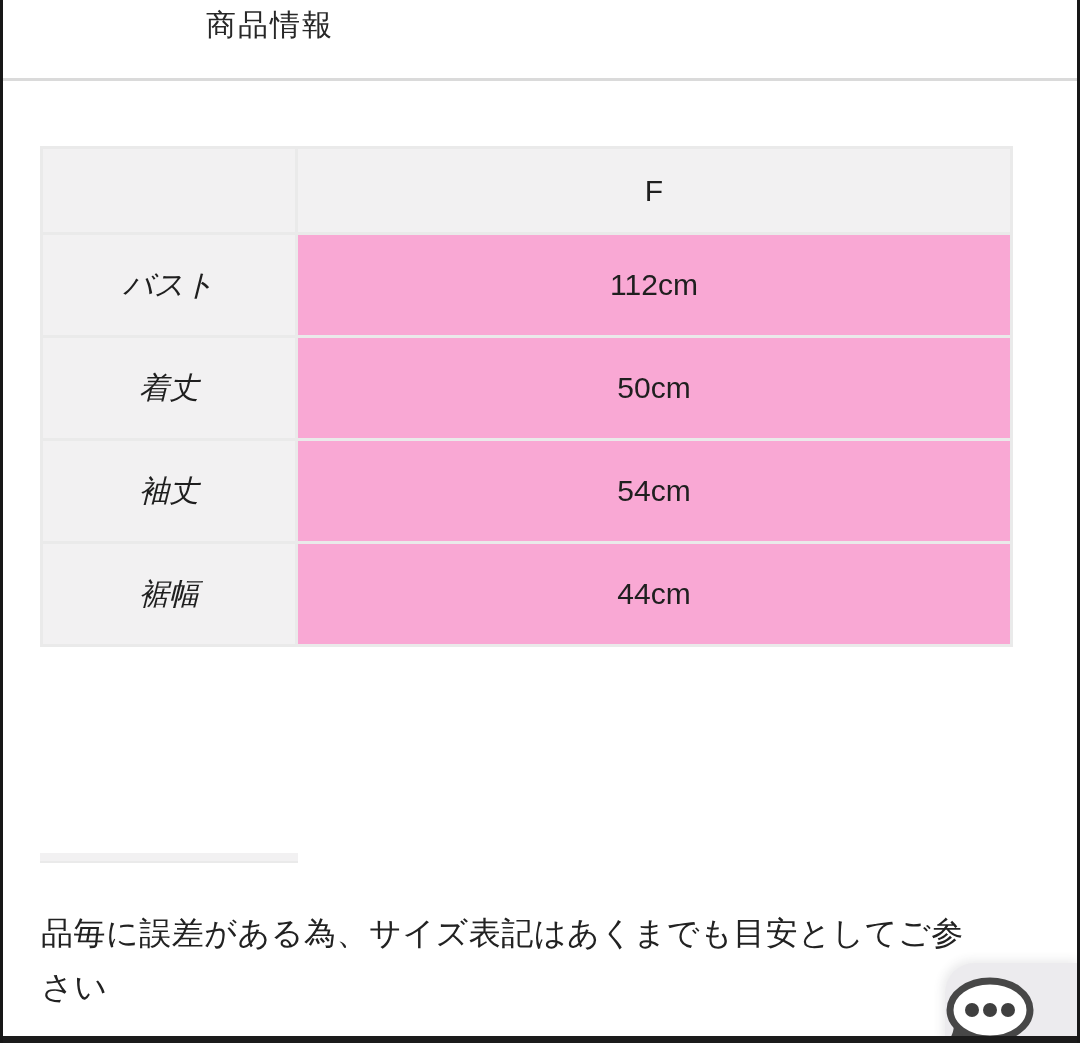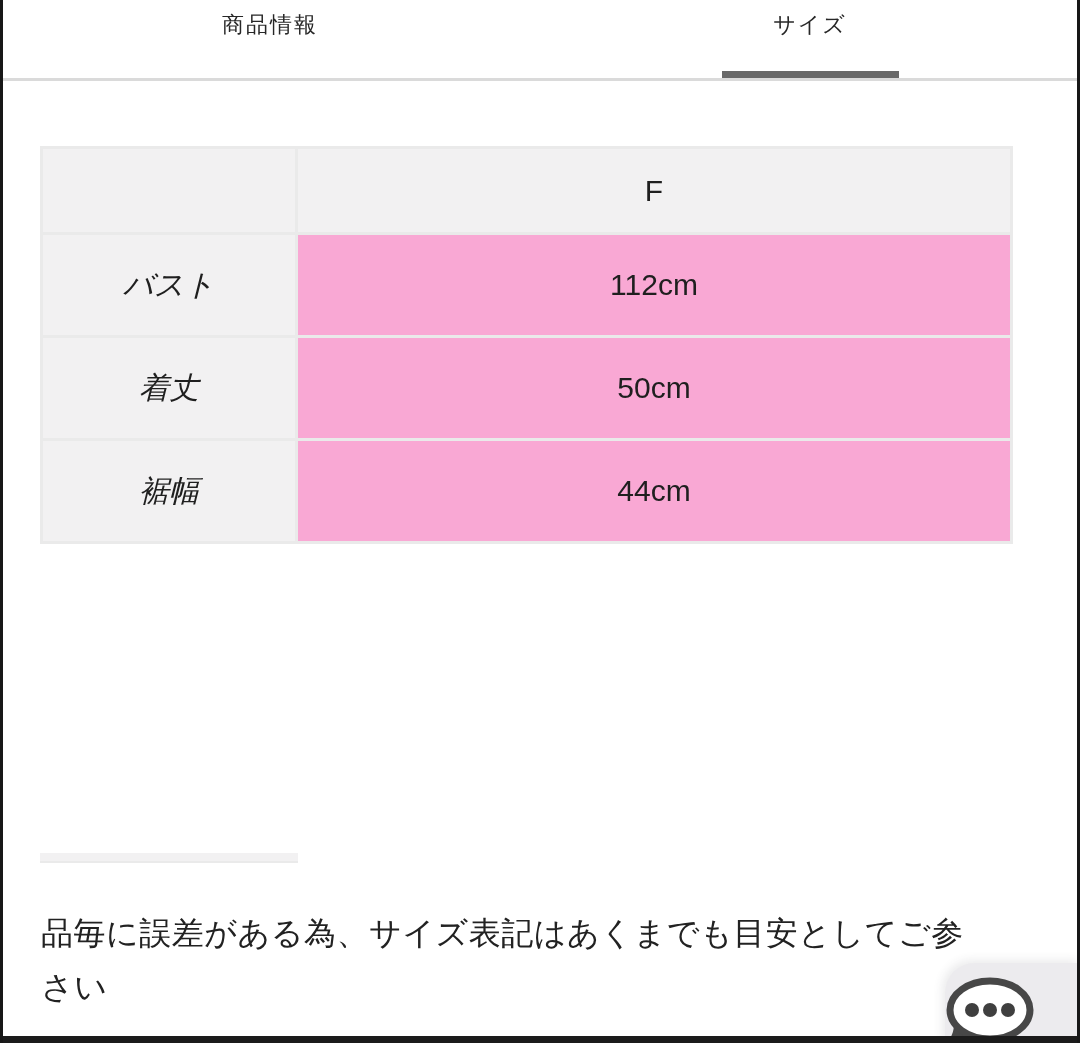--- a/index.html
+++ b/index.html
@@ -31,21 +31,21 @@
     background:#dadada;
   }
   .tab {
     position:absolute; top:0; height:78px; width:540px;
     text-align:center; cursor:pointer;
   }
   .tab-products { left:0; }
   .tab-size { left:540px; }
   .tab-label {
     display:inline-block; margin-top:4px;
-    font-size:22px; line-height:42px; color:#272727;
+    font-size:30px; line-height:42px; color:#272727;
     letter-spacing:2px;
   }
   .tab-underline {
     position:absolute; top:71px; left:182px; width:177px; height:7px;
     background:#696969;
   }
 
   
   .size-table {
     position:absolute; left:40px; top:146px;
@@ -90,40 +90,40 @@
 </style>
 </head>
 <body>
 
 <div id="screen">
 
   <div class="tabbar">
     <div class="tab tab-products">
       <span class="tab-label">商品情報</span>
     </div>
-    <div class="tab tab-size">
-      <span class="tab-label">サイズ</span>
-      <div class="tab-underline"></div>
-    </div>
     <div class="tabbar-border"></div>
   </div>
 
   <table class="size-table">
     <tbody>
       <tr class="header-row">
         <td class="col-label"></td>
         <td class="col-value">F</td>
       </tr>
       <tr class="data-row">
         <td class="col-label">バスト</td>
         <td class="col-value">112cm</td>
       </tr>
       <tr class="data-row">
         <td class="col-label">着丈</td>
         <td class="col-value">50cm</td>
+      </tr>
+      <tr class="data-row">
+        <td class="col-label">袖丈</td>
+        <td class="col-value">54cm</td>
       </tr>
       <tr class="data-row">
         <td class="col-label">裾幅</td>
         <td class="col-value">44cm</td>
       </tr>
     </tbody>
   </table>
   <div class="table-left-sliver"></div>
 
   <div class="size-note">

